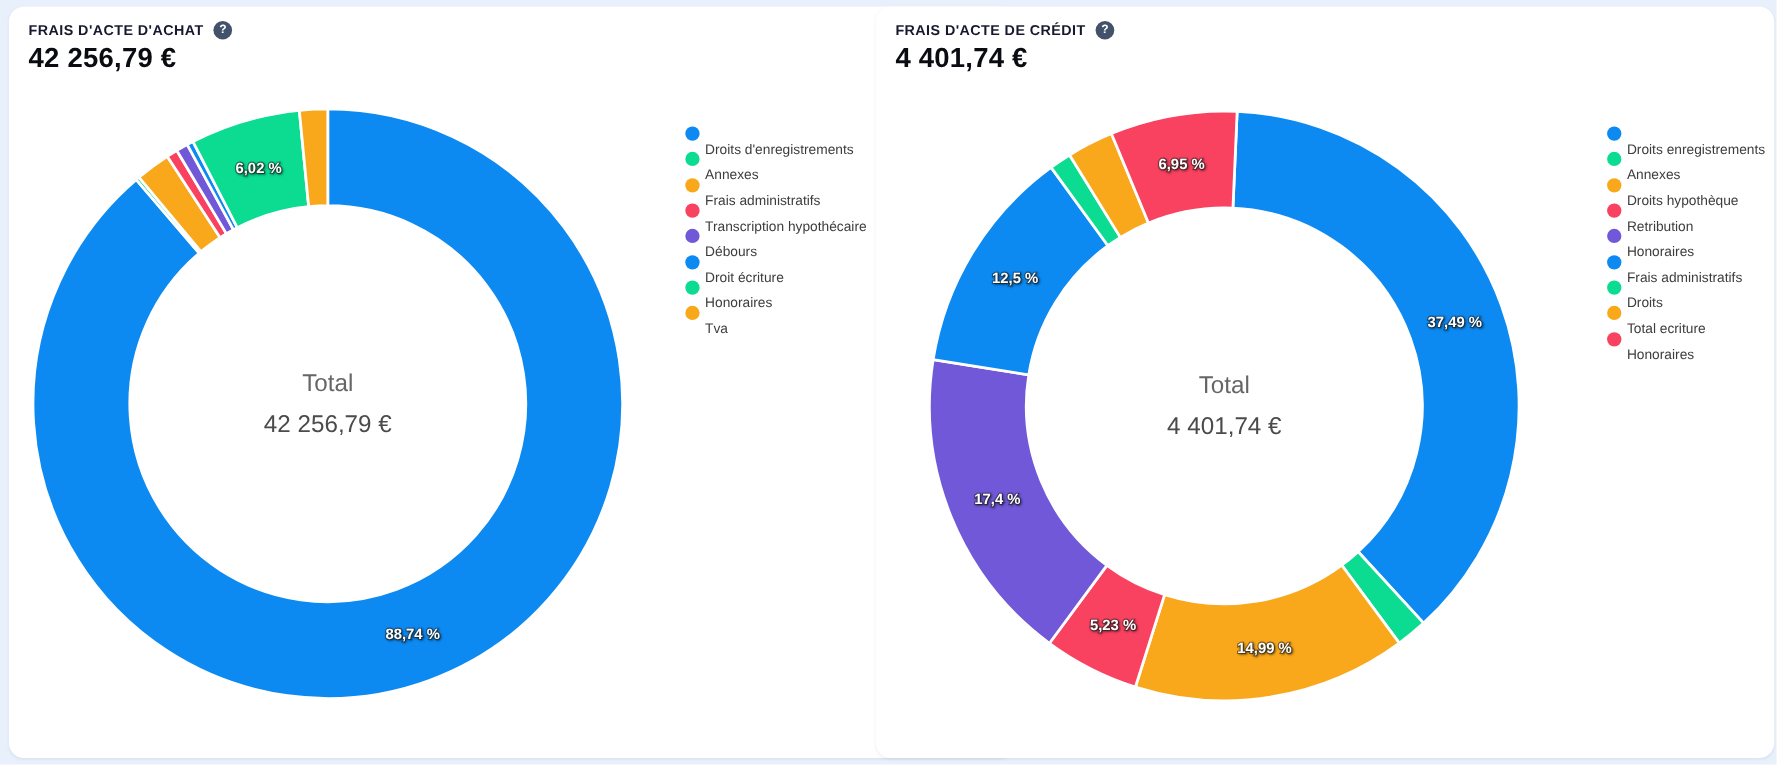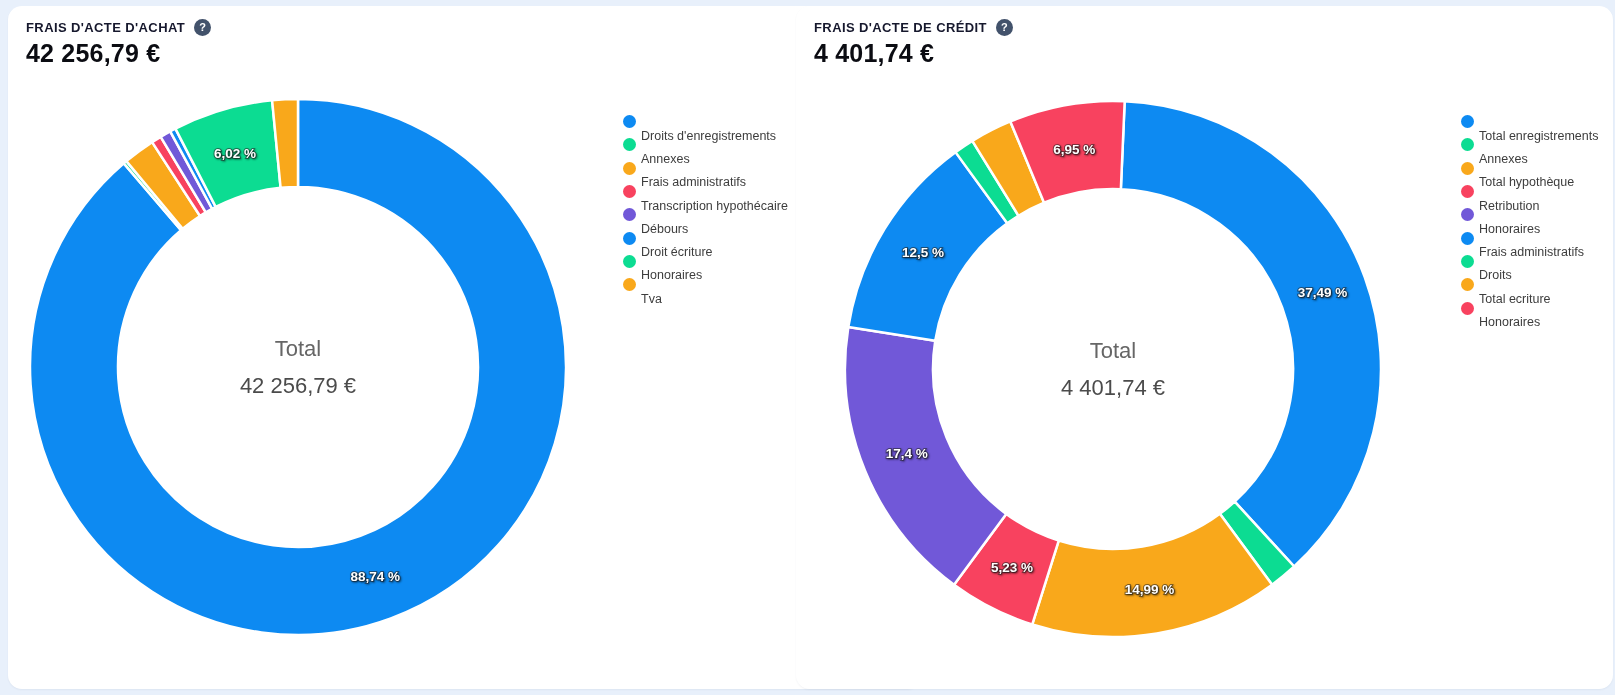--- a/index.html
+++ b/index.html
@@ -156,29 +156,29 @@
       </svg>
     <div class="center-text">
       <div class="total-label">Total</div>
       <div class="total-value">4 401,74 €</div>
     </div>
   </div>
 
   <ul class="legend" style="left:665px; top:104px;">
       <li>
         <span class="dot" style="background: rgb(13, 138, 242);"></span>
-        <span class="lbl">Total enregistrements</span>
+        <span class="lbl">Droits enregistrements</span>
       </li>
       <li>
         <span class="dot" style="background: rgb(12, 220, 146);"></span>
         <span class="lbl">Annexes</span>
       </li>
       <li>
         <span class="dot" style="background: rgb(249, 168, 27);"></span>
-        <span class="lbl">Total hypothèque</span>
+        <span class="lbl">Droits hypothèque</span>
       </li>
       <li>
         <span class="dot" style="background: rgb(248, 66, 95);"></span>
         <span class="lbl">Retribution</span>
       </li>
       <li>
         <span class="dot" style="background: rgb(113, 88, 216);"></span>
         <span class="lbl">Honoraires</span>
       </li>
       <li>

